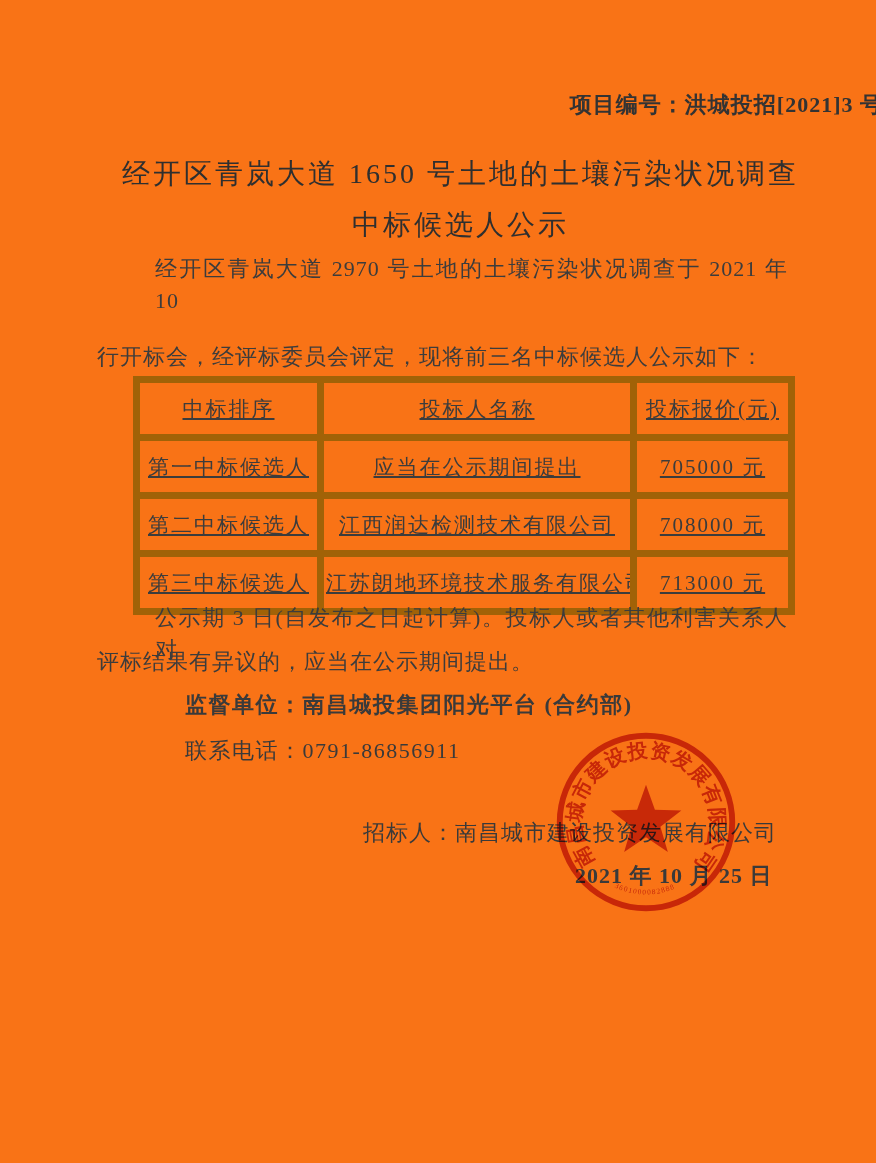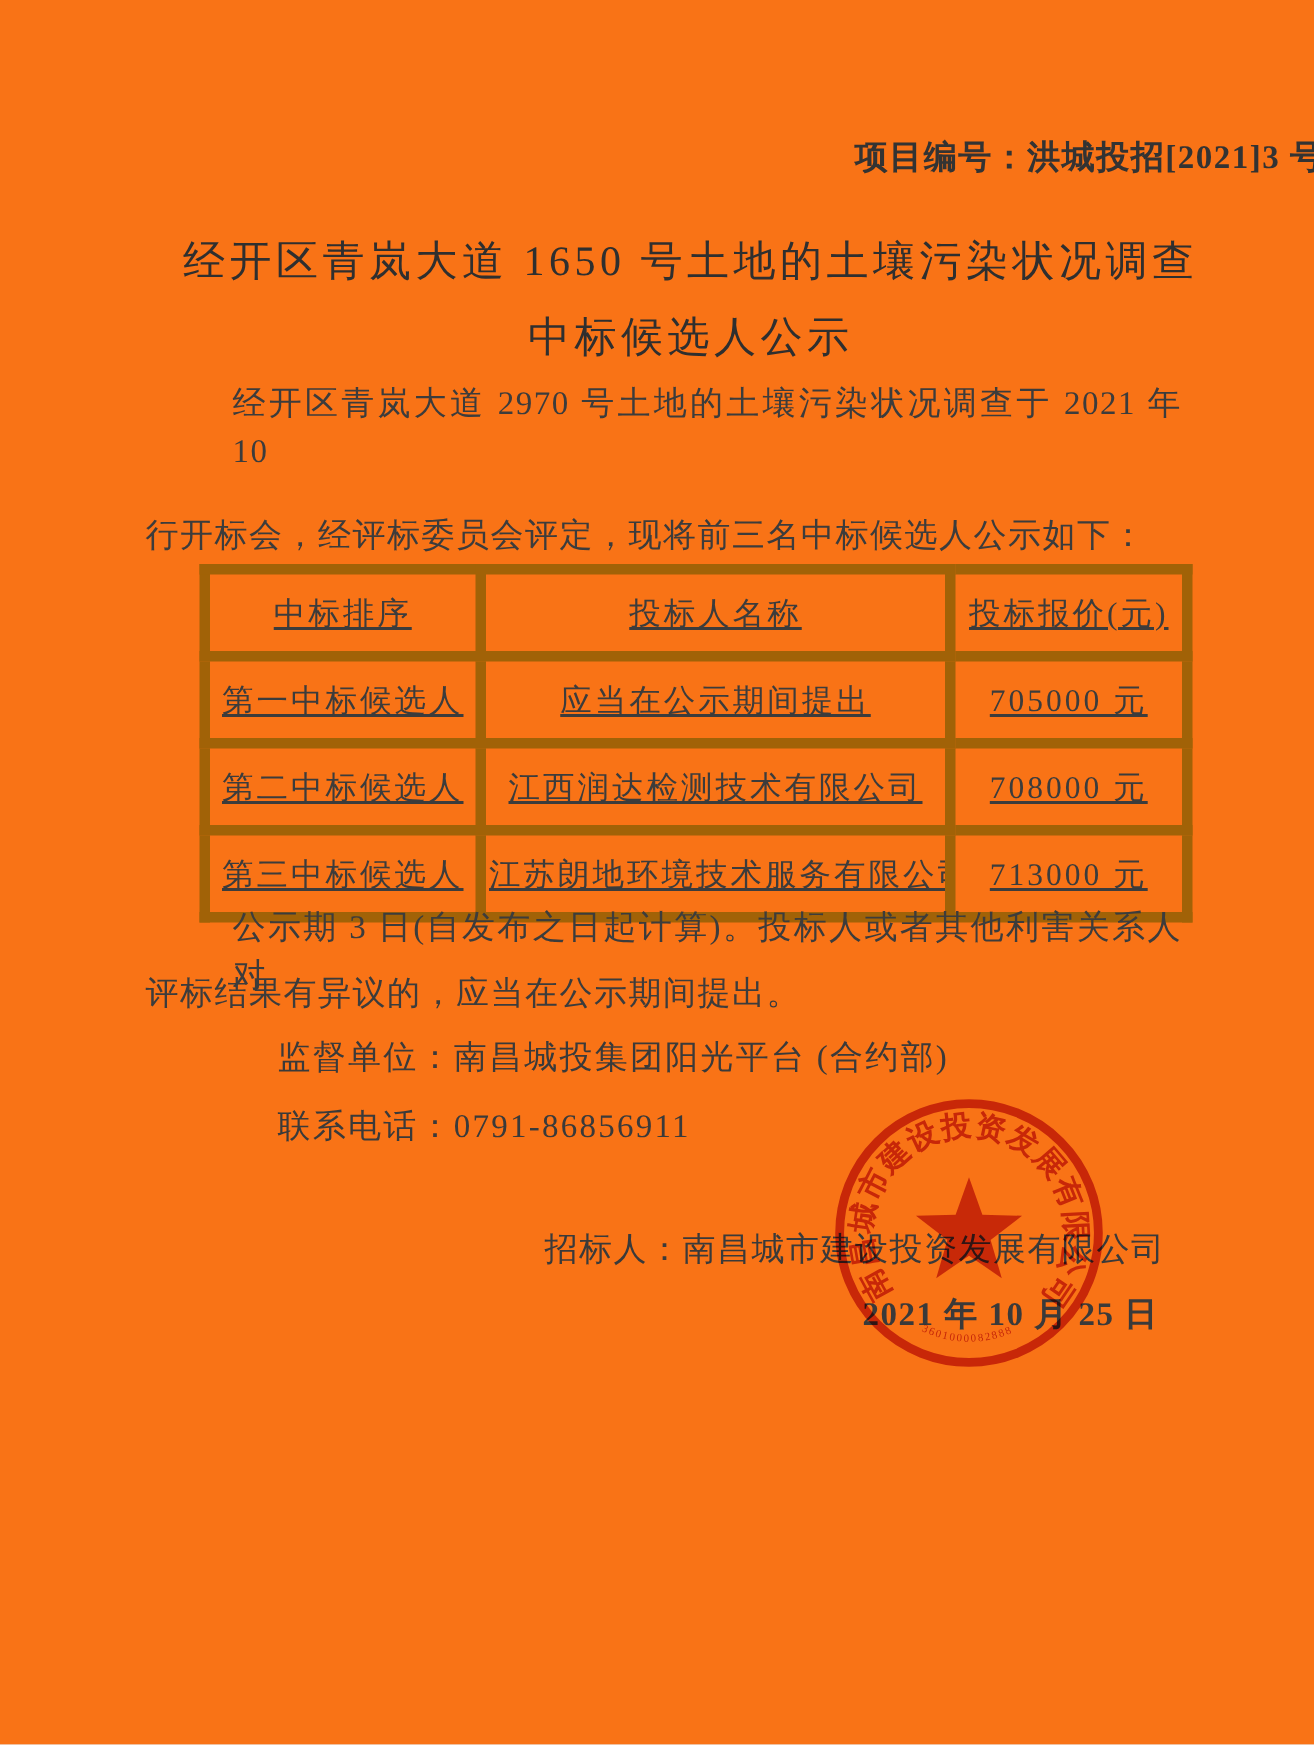--- a/index.html
+++ b/index.html
@@ -28,21 +28,21 @@
     left:97px;width:691px;
     font-size:22px;letter-spacing:1px;line-height:32px;color:#3c3c3c;
   }
   .just{text-align:justify;text-align-last:justify;}
   .indent{padding-left:58px;width:633px;}
   .p1l1{top:253px;}
   .p1l2{top:297px;}
   .p1l3{top:341px;}
   .p2l1{top:602px;}
   .p2l2{top:646px;}
-  .supervisor{top:690px;left:185px;font-size:22px;letter-spacing:1.5px;}
+  .supervisor{top:690px;left:185px;font-size:22px;letter-spacing:1.5px;font-weight:bold;}
   .phone{top:736px;left:185px;font-size:22px;letter-spacing:1.5px;}
   .bidder{top:818px;left:363px;font-size:22px;letter-spacing:1px;}
   .docdate{top:861px;left:575px;font-size:22px;letter-spacing:1px;font-weight:bold;}
   table.bids{
     position:absolute;left:133px;top:376px;
     width:655px;border-collapse:collapse;table-layout:fixed;
     font-size:21px;letter-spacing:2px;color:#3c3c3c;
   }
   table.bids col.c1{width:184px;}
   table.bids col.c2{width:313px;}

